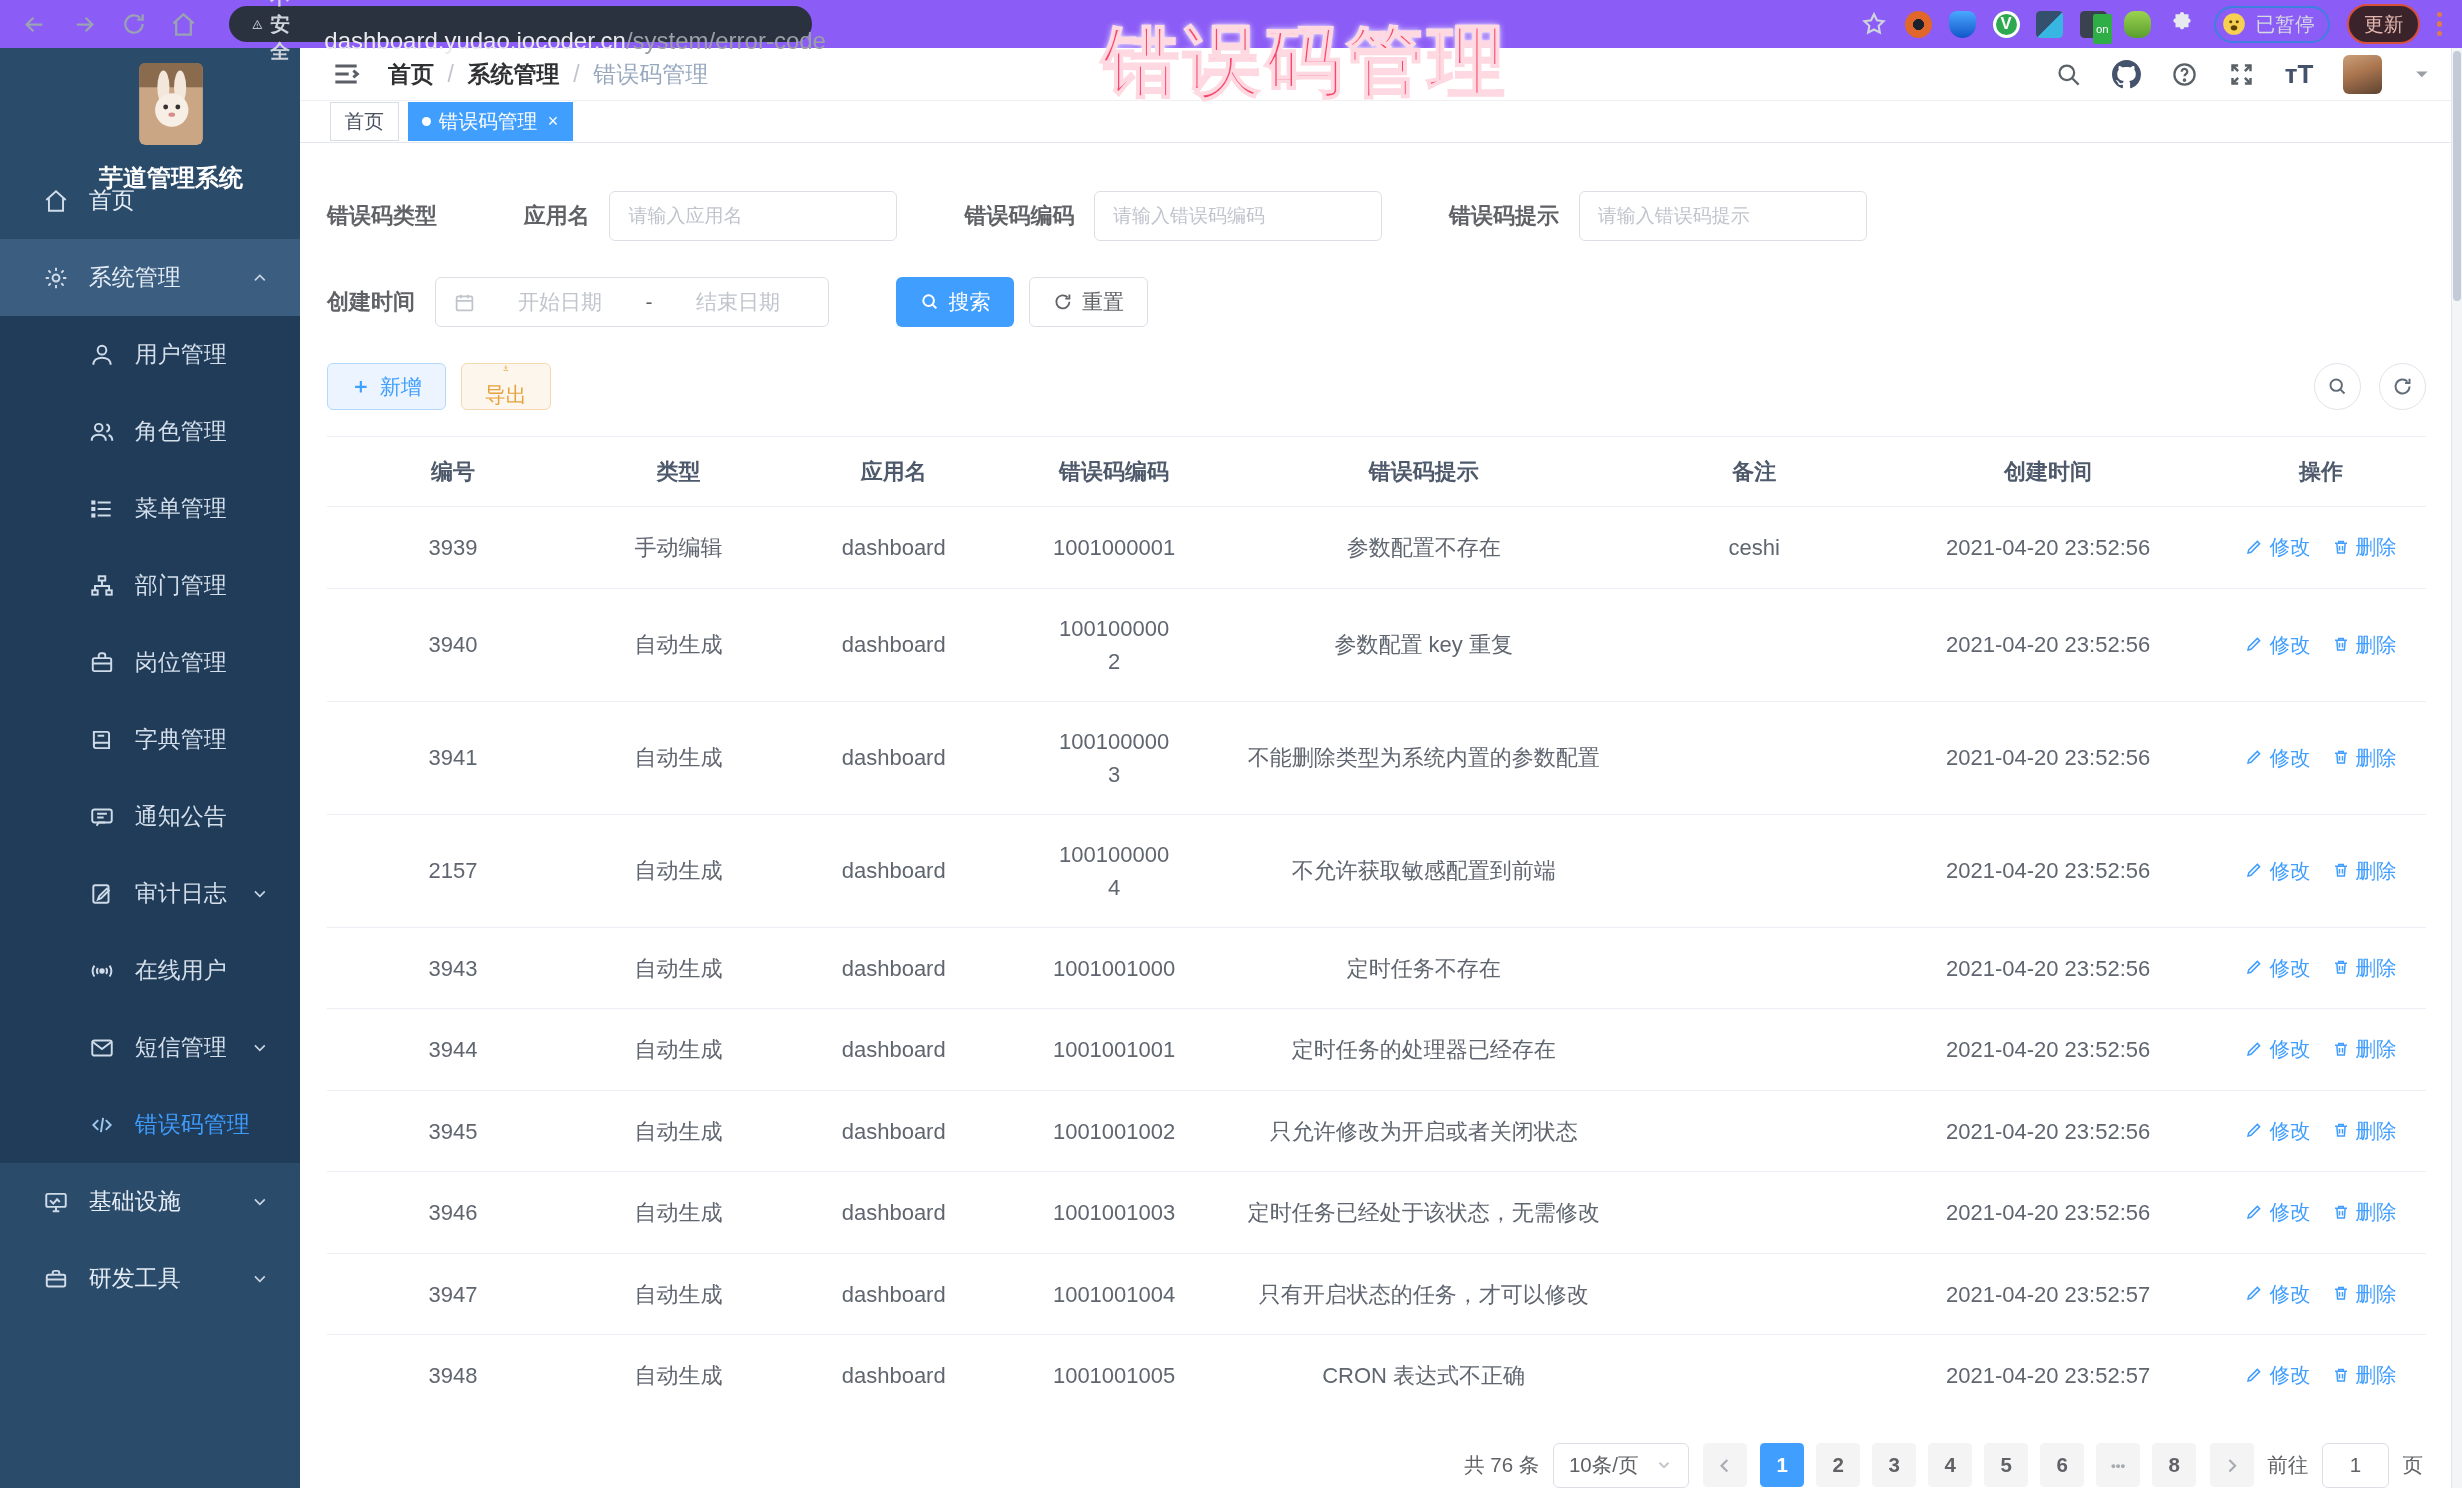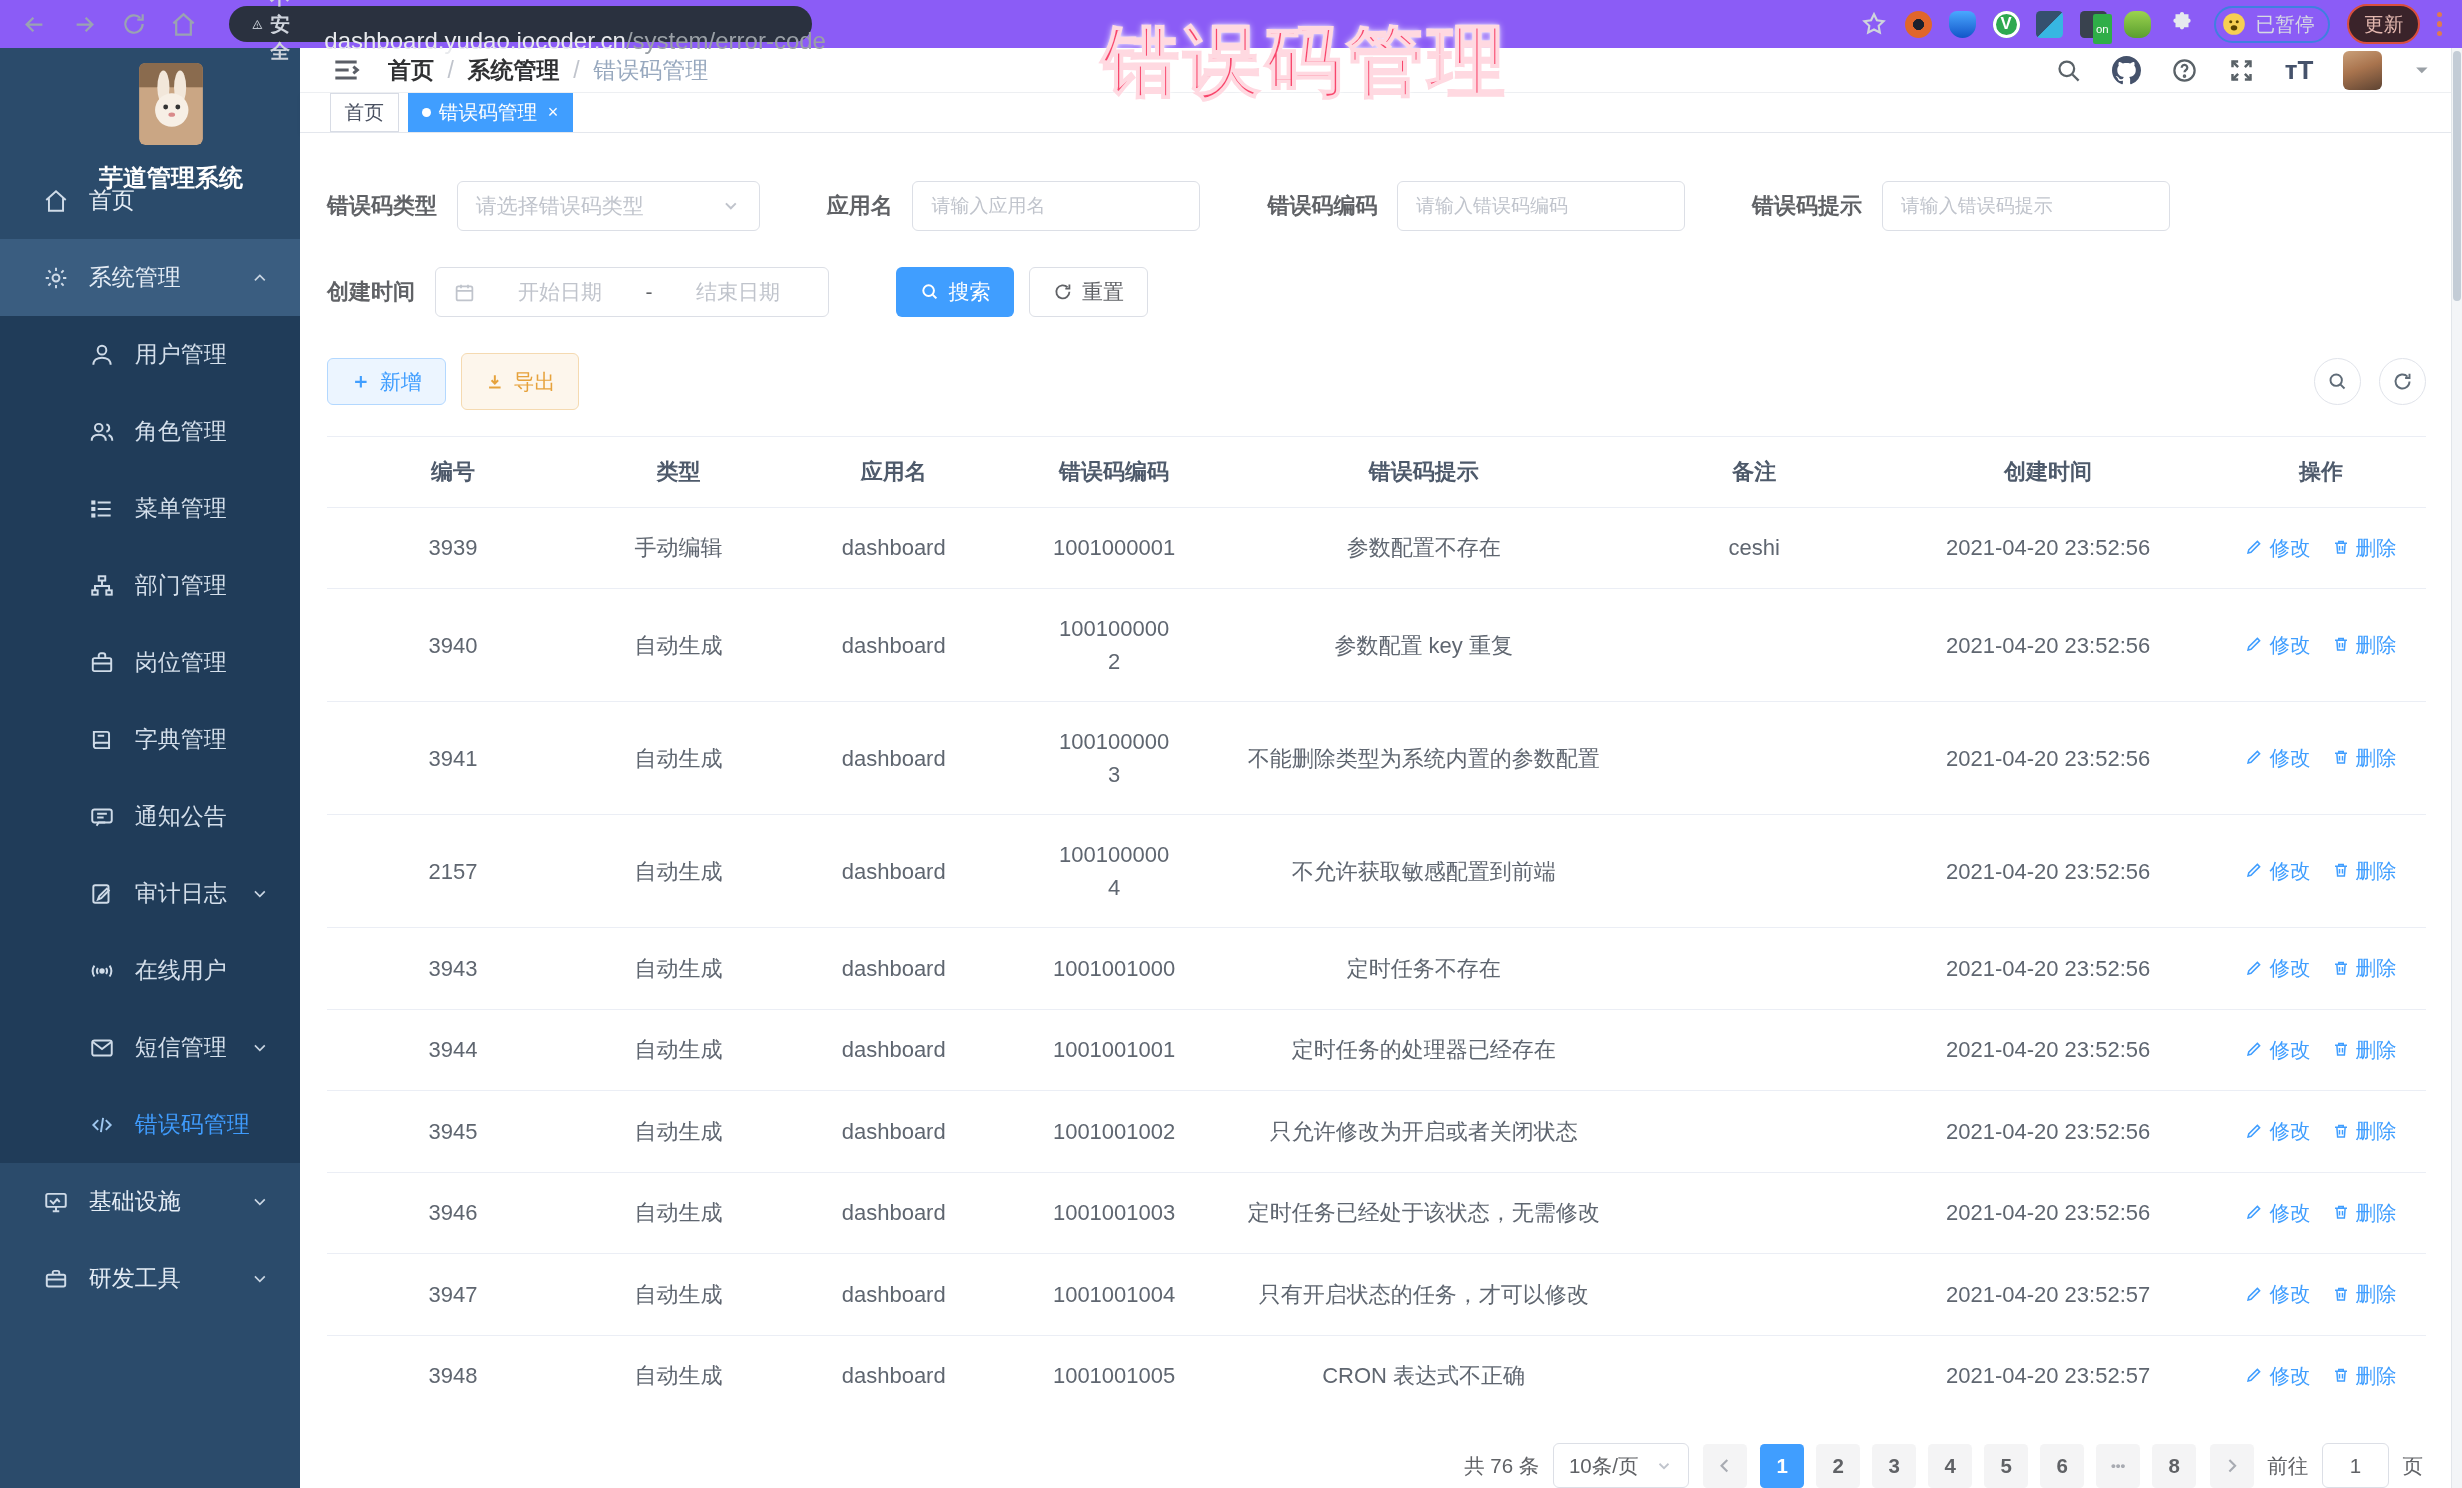--- a/index.html
+++ b/index.html
@@ -68,21 +68,21 @@
   .fctl input { border:none; outline:none; font-size:19px; color:#606266; width:100%; background:transparent; }
   .fctl input::placeholder { color:#c0c4cc; }
   .fctl.text { width:288px; }
   .daterange { width:394px; gap:13.6px; }
   .daterange .ph { color:#c0c4cc; flex:1; text-align:center; }
   .daterange .sep { color:#606266; }
   .btn { height:50px; border-radius:6px; display:inline-flex; align-items:center; gap:9px; padding:0 23px; font-size:21px; cursor:pointer; border:1.5px solid transparent; }
   .btn-primary { background:#409eff; color:#fff; }
   .btn-plain { background:#fff; border-color:#dcdfe6; color:#606266; }
   .btn-blue-plain { background:#ecf5ff; border-color:#b3d8ff; color:#409eff; height:47px; }
-  .btn-warn-plain { background:#fdf6ec; border-color:#f5dab1; color:#e6a23c; height:57px; }
+  .btn-warn-plain { background:#fdf6ec; border-color:#f5dab1; color:#e6a23c; height:47px;flex-direction:column; }
   .gap20 { width:15px; }
 
   .toolbar { display:flex; align-items:center; margin-bottom:26px; }
   .toolbar .right { margin-left:auto; display:flex; gap:18px; }
   .circle-btn { width:47px; height:47px; border-radius:50%; border:1.5px solid #e0e3ea; background:#fff; color:#5f6b77; display:flex; align-items:center; justify-content:center; cursor:pointer; }
 
   
   table.grid { width:100%; border-collapse:collapse; border-top:1.5px solid #ebeef5; }
   table.grid th { font-size:22px; font-weight:bold; color:#4e5a6b; padding:19.7px 7.6px; text-align:center; }
   table.grid td { font-size:22px; color:#5f6670; padding:23px 7.6px; text-align:center; border-top:1.5px solid #ebeef5; line-height:33px; }
@@ -431,26 +431,20 @@
           <span>错误码管理</span>
           <span class="close">×</span>
         </div>
       </div>
 
     <div class="content">
 
       <div class="form-row">
         <div class="fgroup">
           <span class="flabel">错误码类型</span>
-          <div class="fctl select">
-            <span>请选择错误码类型</span>
-            <svg width="19.7" height="19.7" viewBox="0 0 24 24" fill="none" stroke="#c0c4cc" stroke-width="2.4">
-                <path d="M6 9l6 6 6-6"></path>
-              </svg>
-          </div>
         </div>
         <div class="fgroup">
           <span class="flabel">应用名</span>
           <div class="fctl text">
               <input placeholder="请输入应用名" style="">
             </div>
         </div>
         <div class="fgroup">
           <span class="flabel">错误码编码</span>
           <div class="fctl text">

